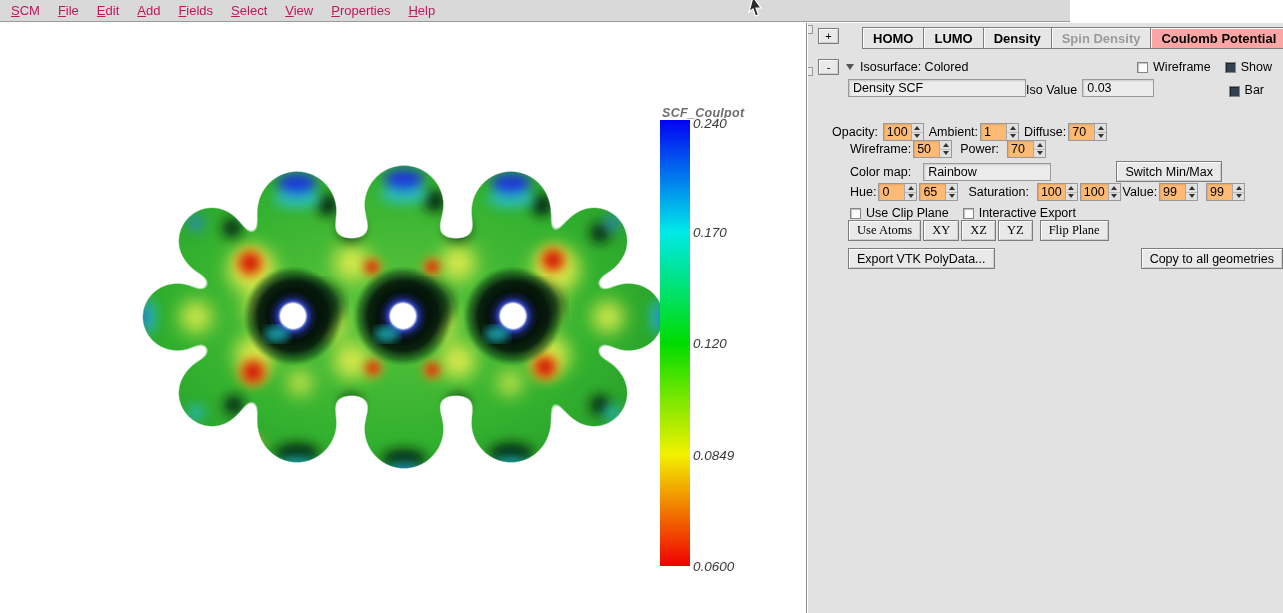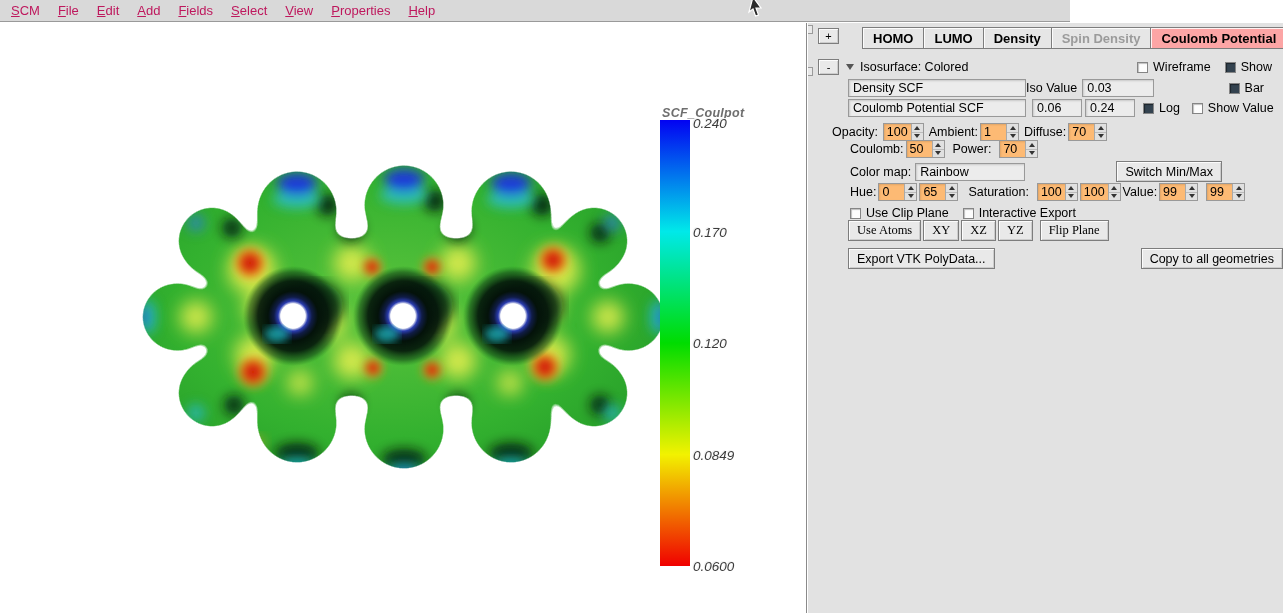--- a/index.html
+++ b/index.html
@@ -288,38 +288,29 @@
     <span class="tri"></span>
     <span class="lbl">Isosurface: Colored</span>
     <span style="flex:1"></span>
     <span class="cb" style="margin-right:0"></span>
     <span class="cb-label">Wireframe</span>
     <span style="width:14px"></span>
     <span class="cb on"></span>
     <span class="cb-label" style="margin-right:4px">Show</span>
   </div>
 
-  <div class="row" style="left:40px; top:56px; width:430px;">
+  <div class="row" style="left:40px; top:56px; width:430px;align-items:flex-end;">
     <span class="field" style="width:178px">Density SCF</span>
     <span class="lbl" style="">Iso Value</span>
     <span class="field" style="width:72px; margin-left:5px">0.03</span>
     <span style="flex:1"></span>
     <span class="cb on"></span>
     <span class="cb-label" style="margin-right:14px">Bar</span>
   </div>
 
-  <div class="row" style="left:40px; top:76px; width:430px;">
-    <span class="field" style="width:178px">Coulomb Potential SCF</span>
-    <span class="field" style="width:50px; margin-left:6px">0.06</span>
-    <span class="field" style="width:50px; margin-left:3px">0.24</span>
-    <span class="cb on" style="margin-left:8px"></span>
-    <span class="cb-label">Log</span>
-    <span class="cb" style="margin-left:12px"></span>
-    <span class="cb-label">Show Value</span>
-  </div>
 
   <div class="row" style="left:24px; top:100px;">
     <span class="lbl">Opacity:</span>
     <span class="spin" style="margin-left:5px">
       <span class="v">100</span>
       <span class="arr">
           <i class="up"></i>
           <i class="dn"></i>
         </span>
     </span>
@@ -335,41 +326,41 @@
     <span class="spin" style="margin-left:2px">
       <span class="v">70</span>
       <span class="arr">
           <i class="up"></i>
           <i class="dn"></i>
         </span>
     </span>
   </div>
 
   <div class="row" style="left:42px; top:117px;">
-    <span class="lbl">Coulomb:</span>
+    <span class="lbl">Wireframe:</span>
     <span class="spin" style="margin-left:2px">
       <span class="v">50</span>
       <span class="arr">
           <i class="up"></i>
           <i class="dn"></i>
         </span>
     </span>
     <span class="lbl" style="margin-left:8px">Power:</span>
     <span class="spin" style="margin-left:8px">
       <span class="v">70</span>
       <span class="arr">
           <i class="up"></i>
           <i class="dn"></i>
         </span>
     </span>
   </div>
 
   <div class="row" style="left:42px; top:138px; width:430px;">
     <span class="lbl">Color map:</span>
-    <span class="field" style="width:110px; margin-left:4px">Rainbow</span>
+    <span class="field" style="width:128px; margin-left:12px">Rainbow</span>
     <span style="flex:1"></span>
     <span class="btn" style="margin-right:58px">Switch Min/Max</span>
   </div>
 
   <div class="row" style="left:42px; top:160px;">
     <span class="lbl">Hue:</span>
     <span class="spin" style="margin-left:2px">
       <span class="v">0</span>
       <span class="arr">
           <i class="up"></i>

